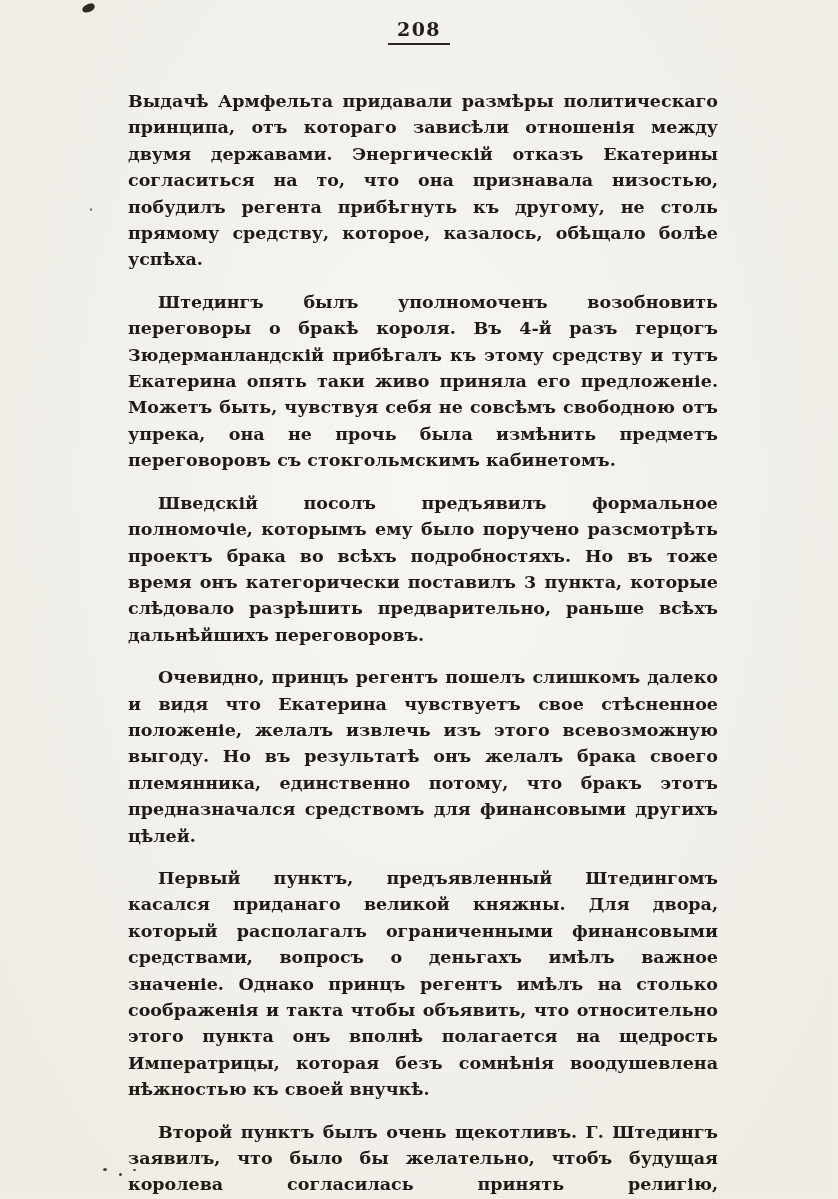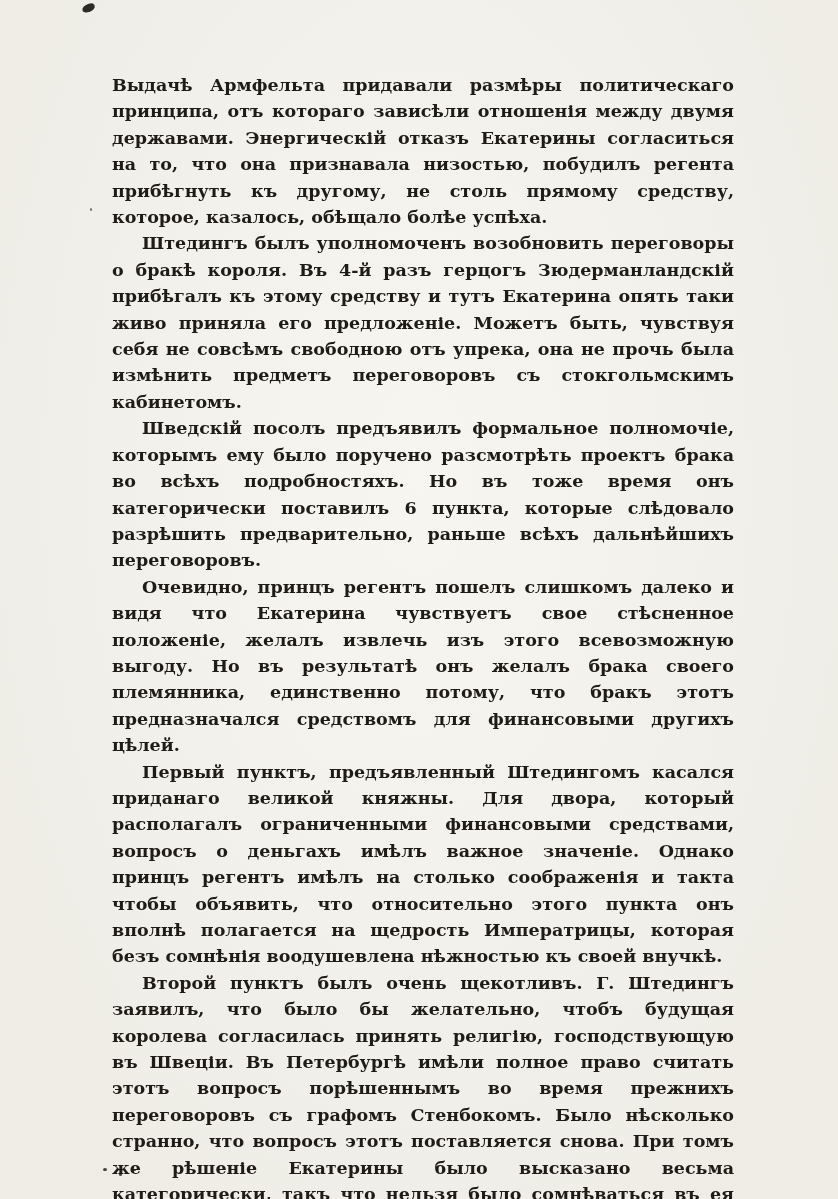--- a/index.html
+++ b/index.html
@@ -44,21 +44,21 @@
     left: 112px;
     width: 622px;
     text-align: justify;
     font-size: 17.5px;
     line-height: 26.4px;
     font-weight: bold;
     color: #1f1c17;
     text-rendering: optimizeLegibility;
   }
   .para {
-    margin: 0;
+    margin: 16px;
     text-indent: 30px;
   }
   .para.continued {
     text-indent: 0;
   }
   .speck {
     position: absolute;
     background: #17150f;
   }
   .speck.blob-top-left {
@@ -74,25 +74,28 @@
   .speck.dot-1 { left: 103px; top: 1168px; width: 4px; height: 3px; }
   .speck.dot-2 { left: 119px; top: 1173px; width: 3px; height: 3px; }
   .speck.dot-3 { left: 133px; top: 1169px; width: 3px; height: 2px; }
   .speck.edge-left { left: 90px; top: 208px; width: 2px; height: 3px; border-radius: 50%; opacity: 0.6; }
 </style>
 </head>
 <body>
 
 <div class="page">
 
+  <div class="page-header">
+    <span class="page-number">208</span>
+  </div>
 
   <div class="text-block">
     <p class="para continued">Выдачѣ Армфельта придавали размѣры политическаго принципа, отъ котораго зависѣли отношенія между двумя державами. Энергическій отказъ Екатерины согласиться на то, что она признавала низостью, побудилъ регента прибѣгнуть къ другому, не столь прямому средству, которое, казалось, обѣщало болѣе успѣха.</p>
     <p class="para">Штедингъ былъ уполномоченъ возобновить переговоры о бракѣ короля. Въ 4-й разъ герцогъ Зюдерманландскій прибѣгалъ къ этому средству и тутъ Екатерина опять таки живо приняла его предложеніе. Можетъ быть, чувствуя себя не совсѣмъ свободною отъ упрека, она не прочь была измѣнить предметъ переговоровъ съ стокгольмскимъ кабинетомъ.</p>
-    <p class="para">Шведскій посолъ предъявилъ формальное полномочіе, которымъ ему было поручено разсмотрѣть проектъ брака во всѣхъ подробностяхъ. Но въ тоже время онъ категорически поставилъ 6 пункта, которые слѣдовало разрѣшить предварительно, раньше всѣхъ дальнѣйшихъ переговоровъ.</p>
+    <p class="para">Шведскій посолъ предъявилъ формальное полномочіе, которымъ ему было поручено разсмотрѣть проектъ брака во всѣхъ подробностяхъ. Но въ тоже время онъ категорически поставилъ 3 пункта, которые слѣдовало разрѣшить предварительно, раньше всѣхъ дальнѣйшихъ переговоровъ.</p>
     <p class="para">Очевидно, принцъ регентъ пошелъ слишкомъ далеко и видя что Екатерина чувствуетъ свое стѣсненное положеніе, желалъ извлечь изъ этого всевозможную выгоду. Но въ результатѣ онъ желалъ брака своего племянника, единственно потому, что бракъ этотъ предназначался средствомъ для финансовыми другихъ цѣлей.</p>
     <p class="para">Первый пунктъ, предъявленный Штедингомъ касался приданаго великой княжны. Для двора, который располагалъ ограниченными финансовыми средствами, вопросъ о деньгахъ имѣлъ важное значеніе. Однако принцъ регентъ имѣлъ на столько соображенія и такта чтобы объявить, что относительно этого пункта онъ вполнѣ полагается на щедрость Императрицы, которая безъ сомнѣнія воодушевлена нѣжностью къ своей внучкѣ.</p>
     <p class="para">Второй пунктъ былъ очень щекотливъ. Г. Штедингъ заявилъ, что было бы желательно, чтобъ будущая королева согласилась принять религію, господствующую въ Швеціи. Въ Петербургѣ имѣли полное право считать этотъ вопросъ порѣшеннымъ во время прежнихъ переговоровъ съ графомъ Стенбокомъ. Было нѣсколько странно, что вопросъ этотъ поставляется снова. При томъ же рѣшеніе Екатерины было высказано весьма категорически, такъ что нельзя было сомнѣваться въ ея взглядахъ: предполагали что, подобное предложеніе сдѣлано было регентомъ въ видѣ уступки требованіямъ извѣстной партіи въ Стокгольмѣ, такъ сказатъ для успокоенія совѣсти; разсуждая такимъ образомъ этому обстоятельству не придавали серьезнаго значенія.</p>
 
   </div>
 
   <span class="speck blob-top-left"></span>
   <span class="speck edge-left"></span>
   <span class="speck dot dot-1"></span>
   <span class="speck dot dot-2"></span>

